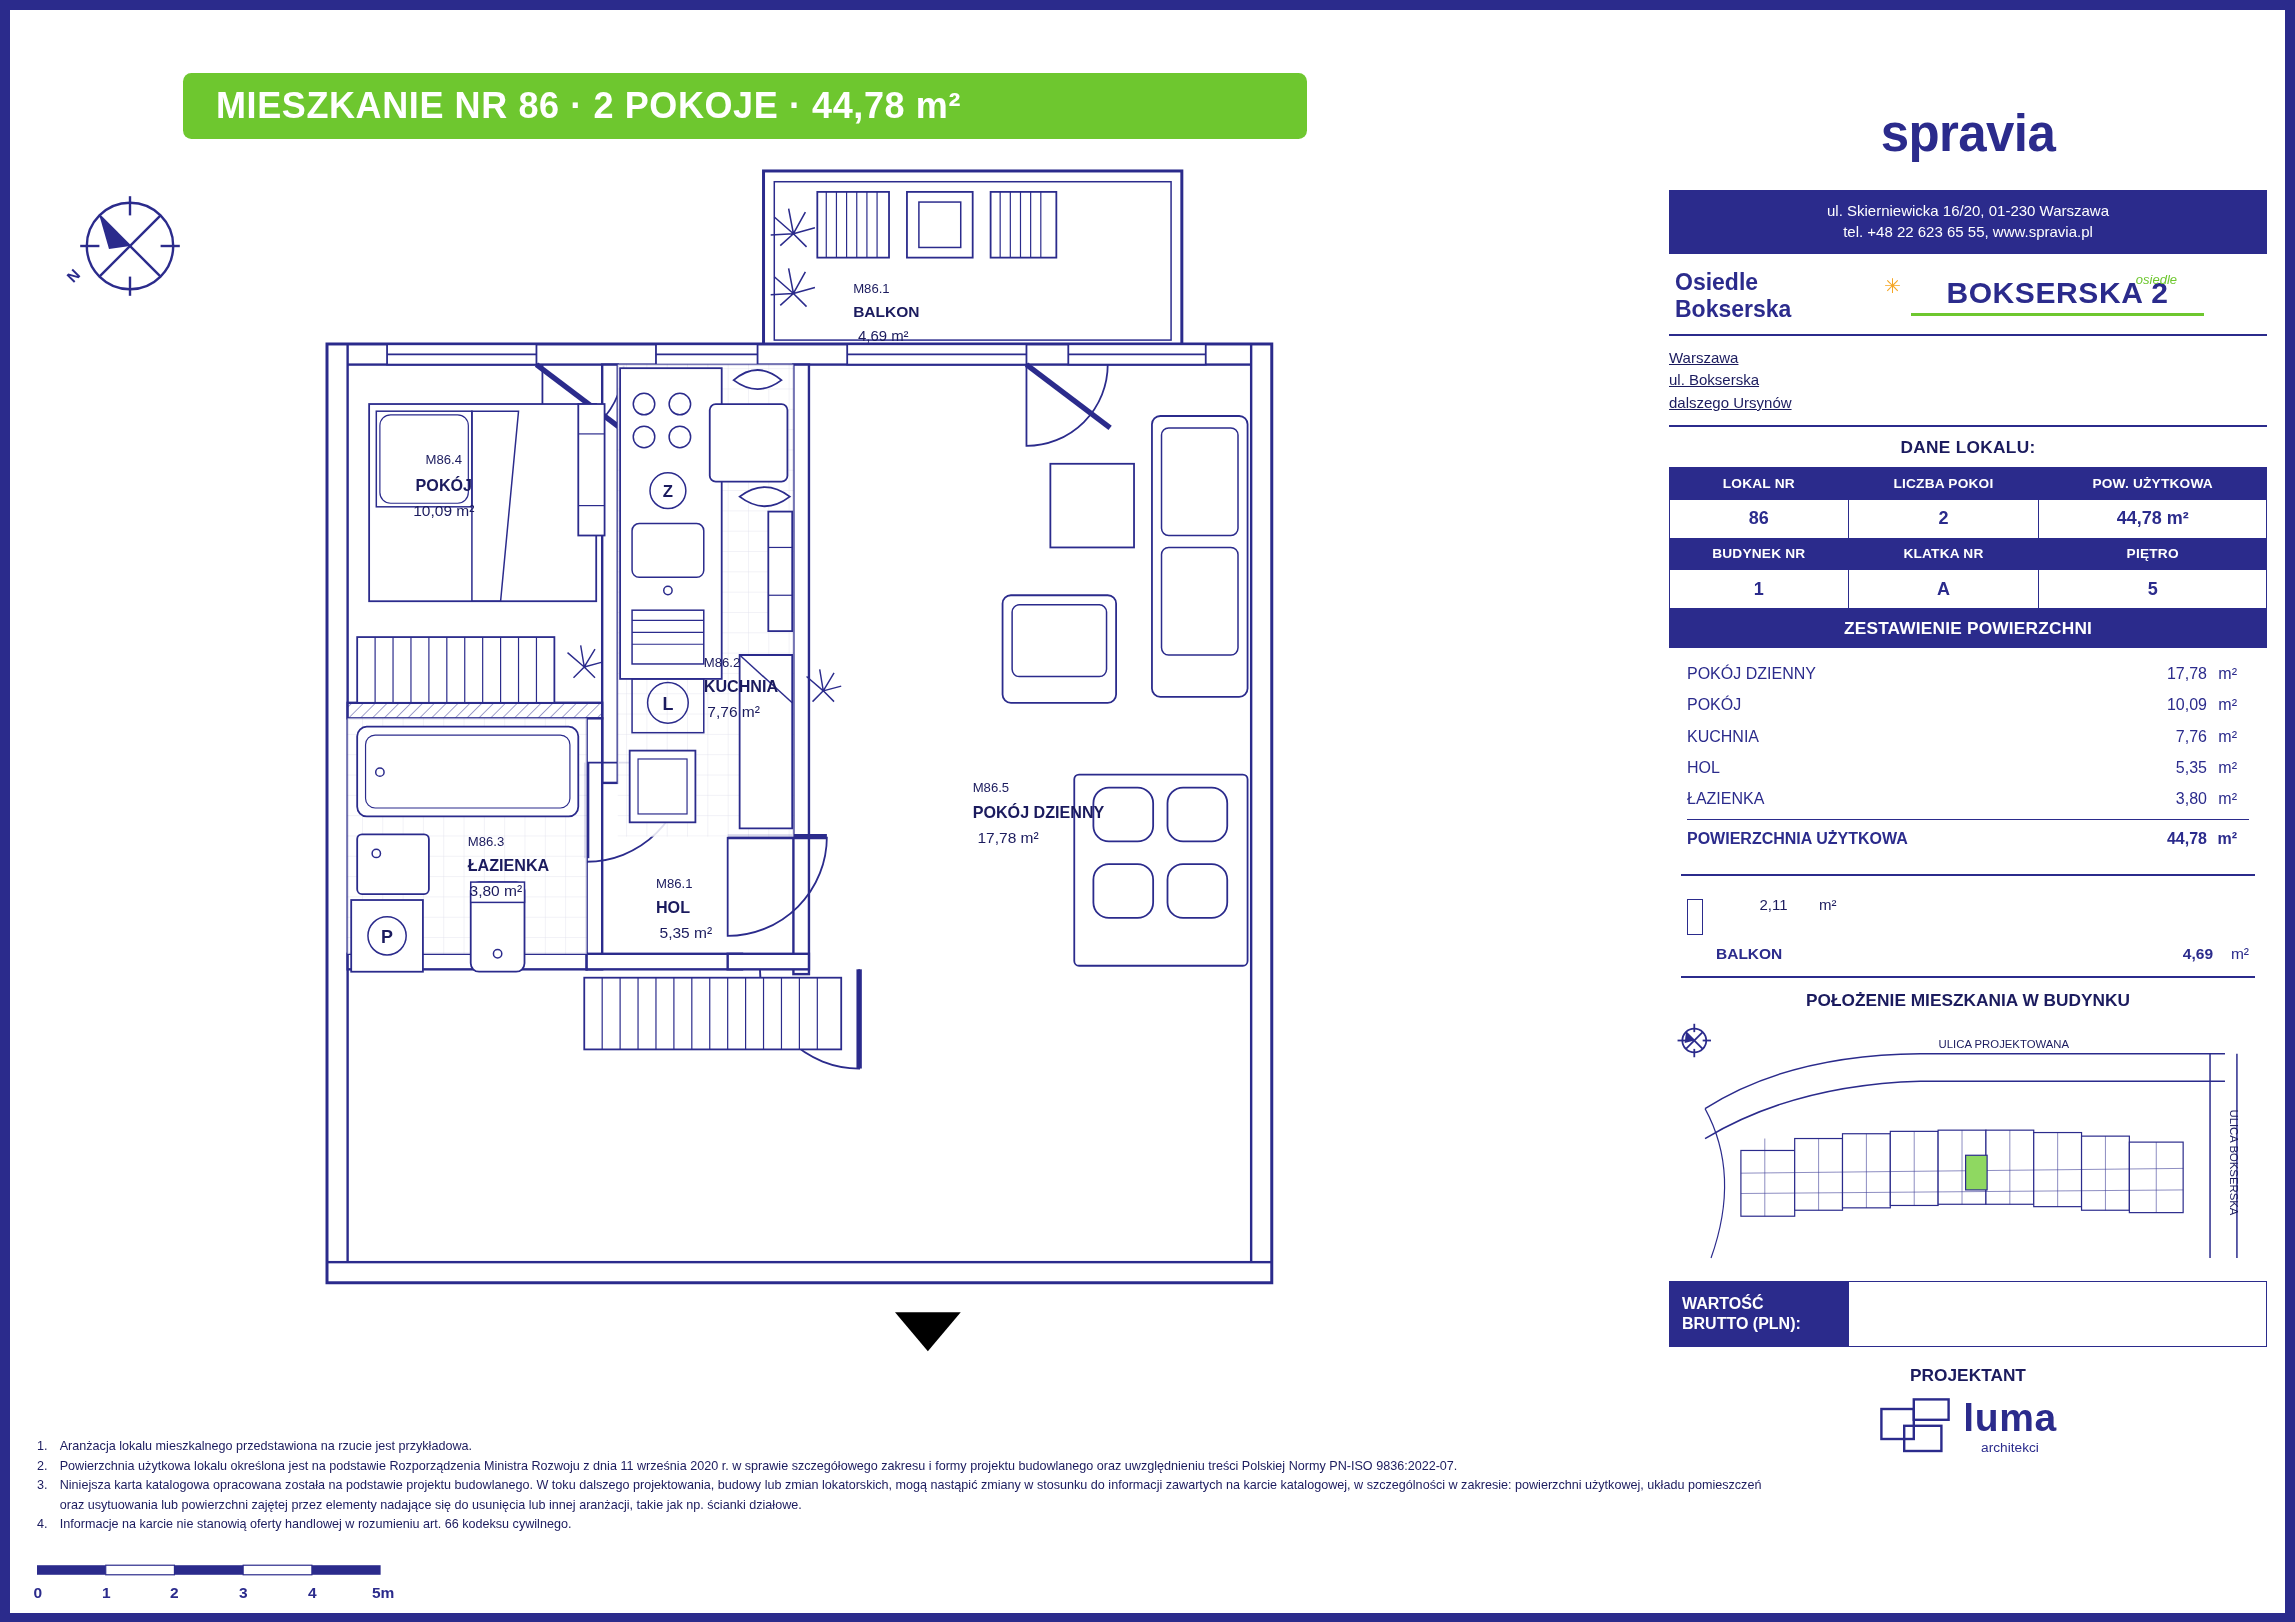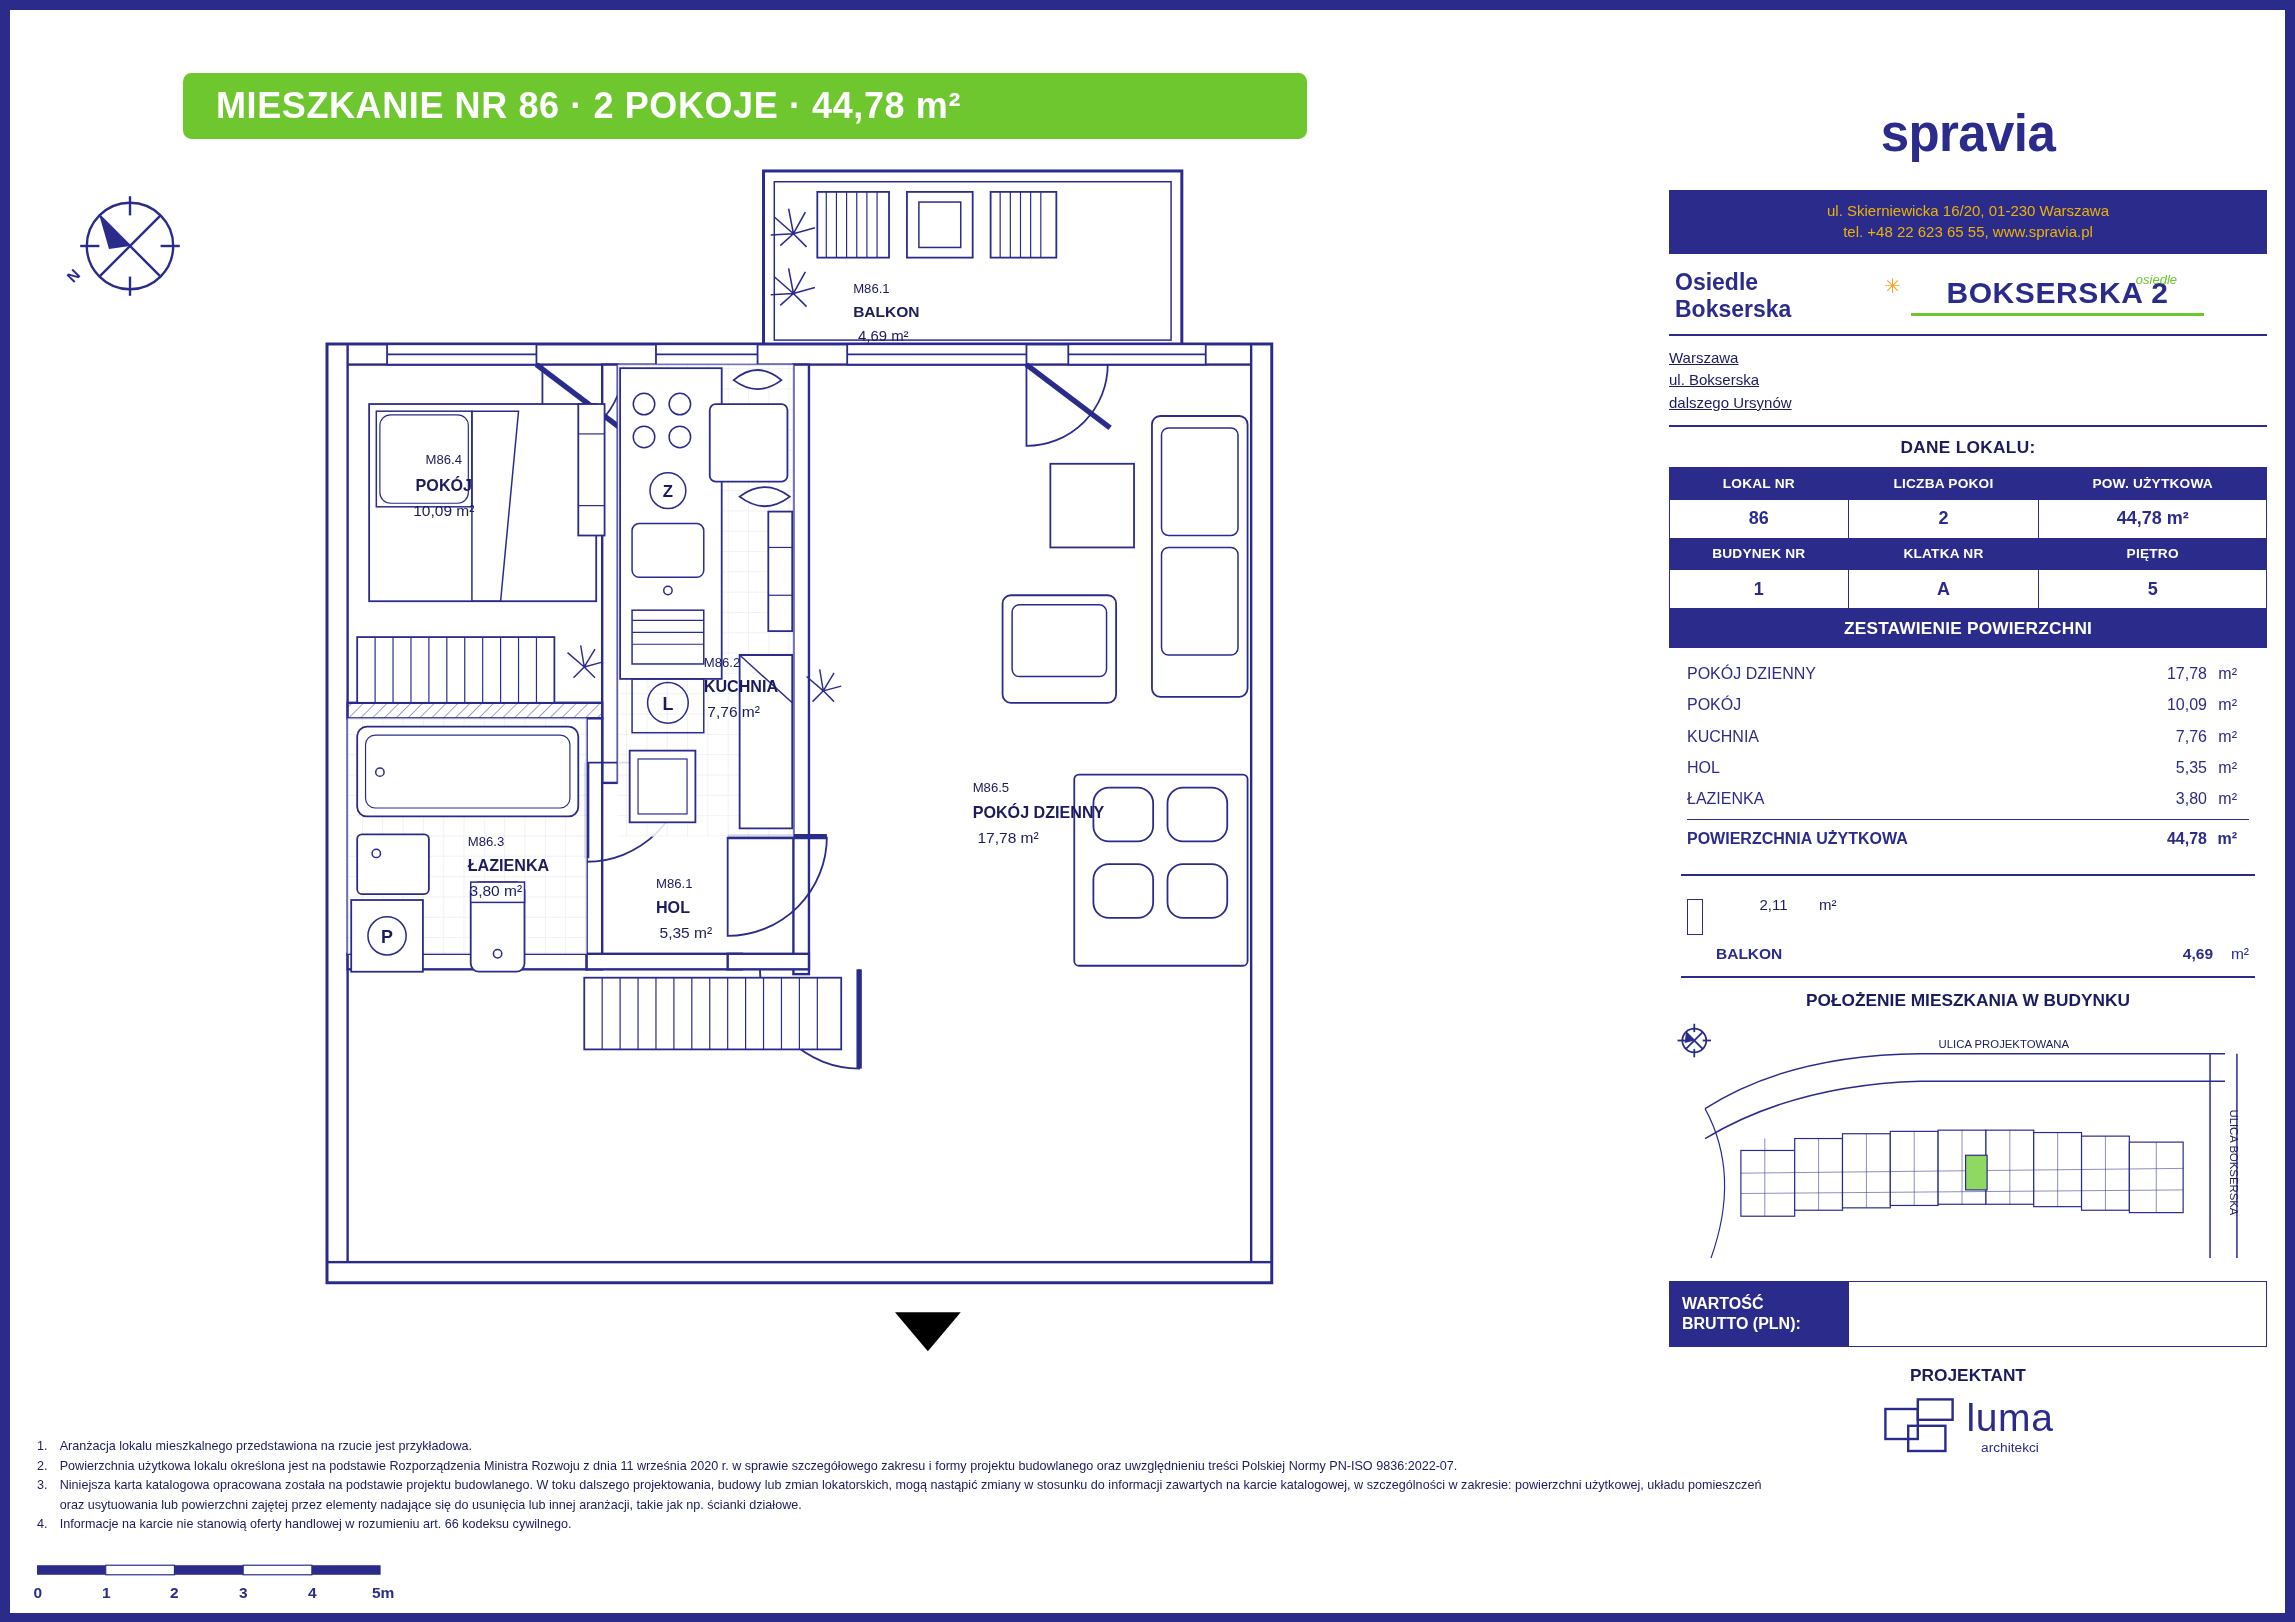--- a/index.html
+++ b/index.html
@@ -48,21 +48,21 @@
   }
   .plan svg { display:block; }
   
   .panel {
     position: absolute; right: 18px; top: 66px;
     width: 598px;
   }
   .logo-box { height: 114px; display:flex; align-items:center; justify-content:center;}
   .logo-text { font-size: 51px; font-weight: bold; color:#2b2b8c; letter-spacing: -0.6px;}
   .addr-bar {
-    background: #2b2b8c; color:#eab308;
+    background: #2b2b8c; color:#ffffff;
     text-align:center; padding: 9.6px 6px 10.8px;
     font-size: 15px; line-height: 1.45;
   }
   .hr-blue { height: 1.8px; background:#2b2b8c; }
   .osiedle-row { display:flex; align-items:center; padding: 15.5px 0 12px; }
   .osiedle-name {
     width: 179px; font-size: 23px; font-weight:bold; line-height:1.15;
     padding-left: 6px; color:#2b2b8c;
   }
   .bokserska-logo { flex:1; text-align:center; position:relative; }
@@ -123,21 +123,21 @@
   .site-map { position:relative; height: 251px; }
   .wartosc {
     display:flex; border: 1.8px solid #2b2b8c; margin-top: 10.8px; height: 66px;
   }
   .wartosc .lbl {
     width: 179px; background:#2b2b8c; color:#fff; font-size: 16px; font-weight:bold;
     display:flex; align-items:center; padding-left: 12px; line-height:1.25;
   }
   .projektant { text-align:center; font-size: 17.3px; font-weight:bold; padding: 18px 0 9.6px; }
   .luma { display:flex; align-items:center; justify-content:center; gap: 12px; }
-  .luma-text { font-size: 39px; font-weight:normal; color:#2b2b8c; letter-spacing:0.6px; }
+  .luma-text { font-size: 39px; font-weight:bold; color:#2b2b8c; letter-spacing:0.6px; }
   .luma-sub { font-size: 13.7px; color:#2b2b8c; text-align:center; }
   
   .footnotes {
     position: absolute; left: 27px; bottom: 78px; width: 1734px;
     font-size: 12.6px; line-height: 1.55; color:#1b1b5e;
   }
   .footnotes .fn { display:flex; gap: 8.4px; }
   .footnotes .num { width: 14.3px; flex:none; }
   
   .scalebar { position:absolute; left: 27px; bottom: 13px; width: 747px; height: 42px; }

